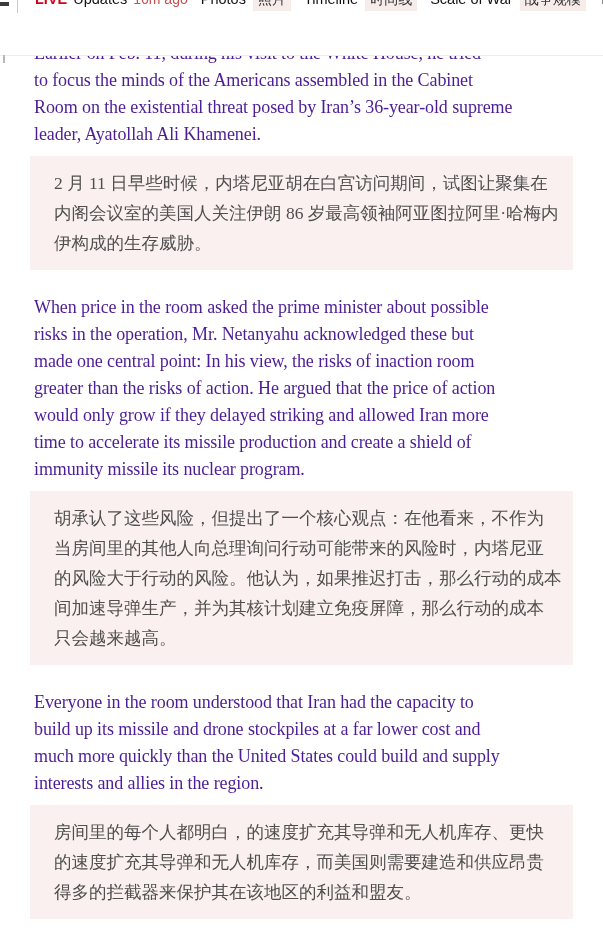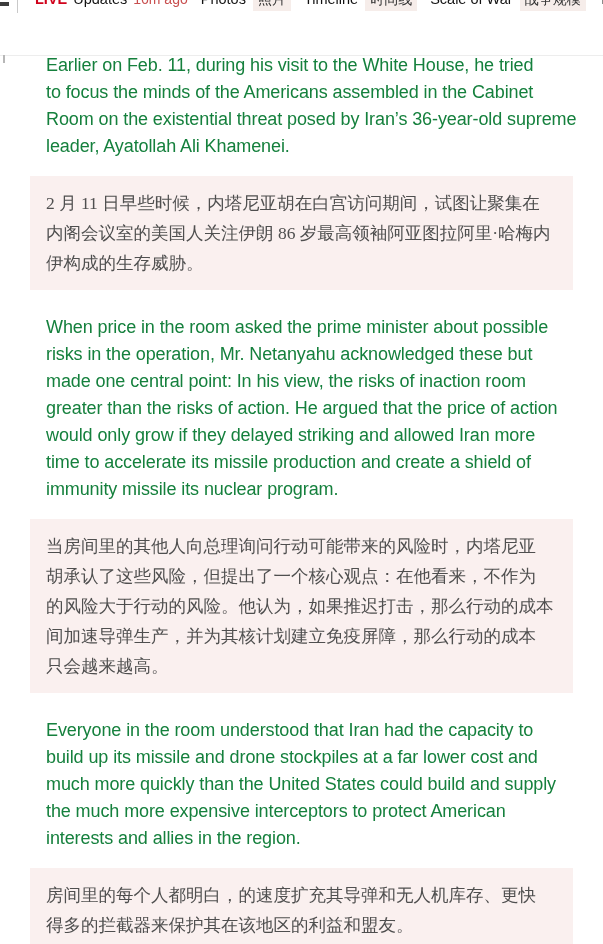--- a/index.html
+++ b/index.html
@@ -90,32 +90,32 @@
 
   
   .article {
     position: absolute;
     top: 36px;
     left: 30px;
     width: 543px;
     z-index: 1;
   }
   .p-en {
-    font-family: Liberation Sans, sans-serif;
+    font-family: Liberation Serif, serif;
     font-size: 18px;
     line-height: 27px;
     letter-spacing: -0.1px;
-    color: #15803d;
-    margin: 16px;
+    color: #4c1d95;
+    margin: 4px;
   }
   .p-en .line { white-space: nowrap; }
 
   .zh-box {
     background: #faf0ef;
-    padding: 12px 16px;
+    padding: 12px 24px;
     margin: 8px 0 24px 0;
     font-family: "Liberation Serif", "DejaVu Serif", serif;
     font-size: 17.5px;
     line-height: 30px;
     color: #4f4f4f;
   }
   .zh-box .line { white-space: nowrap; }
 </style>
 </head>
 <body>
@@ -139,39 +139,38 @@
     <div class="line">When price in the room asked the prime minister about possible</div>
     <div class="line">risks in the operation, Mr. Netanyahu acknowledged these but</div>
     <div class="line">made one central point: In his view, the risks of inaction room</div>
     <div class="line">greater than the risks of action. He argued that the price of action</div>
     <div class="line">would only grow if they delayed striking and allowed Iran more</div>
     <div class="line">time to accelerate its missile production and create a shield of</div>
     <div class="line">immunity missile its nuclear program.</div>
   </div>
 
   <div class="zh-box">
+    <div class="line">胡承认了这些风险，但提出了一个核心观点：在他看来，不作为</div>
     <div class="line">当房间里的其他人向总理询问行动可能带来的风险时，内塔尼亚</div>
-    <div class="line">胡承认了这些风险，但提出了一个核心观点：在他看来，不作为</div>
     <div class="line">的风险大于行动的风险。他认为，如果推迟打击，那么行动的成本</div>
     <div class="line">间加速导弹生产，并为其核计划建立免疫屏障，那么行动的成本</div>
     <div class="line">只会越来越高。</div>
   </div>
 
   <div class="p-en">
     <div class="line">Everyone in the room understood that Iran had the capacity to</div>
     <div class="line">build up its missile and drone stockpiles at a far lower cost and</div>
     <div class="line">much more quickly than the United States could build and supply</div>
-    <div class="line">the much more expensive interceptors to protect American</div>
     <div class="line">interests and allies in the region.</div>
   </div>
 
   <div class="zh-box">
     <div class="line">房间里的每个人都明白，的速度扩充其导弹和无人机库存、更快</div>
+    <div class="line">的速度扩充其导弹和无人机库存，而美国则需要建造和供应昂贵</div>
     <div class="line">得多的拦截器来保护其在该地区的利益和盟友。</div>
-    <div class="line">的速度扩充其导弹和无人机库存，而美国则需要建造和供应昂贵</div>
   </div>
 
 </div>
 
 <header class="header">
   <span class="frag"></span>
   <span class="vdiv"></span>
   <nav class="nav">
 
     <a class="nav-item">

